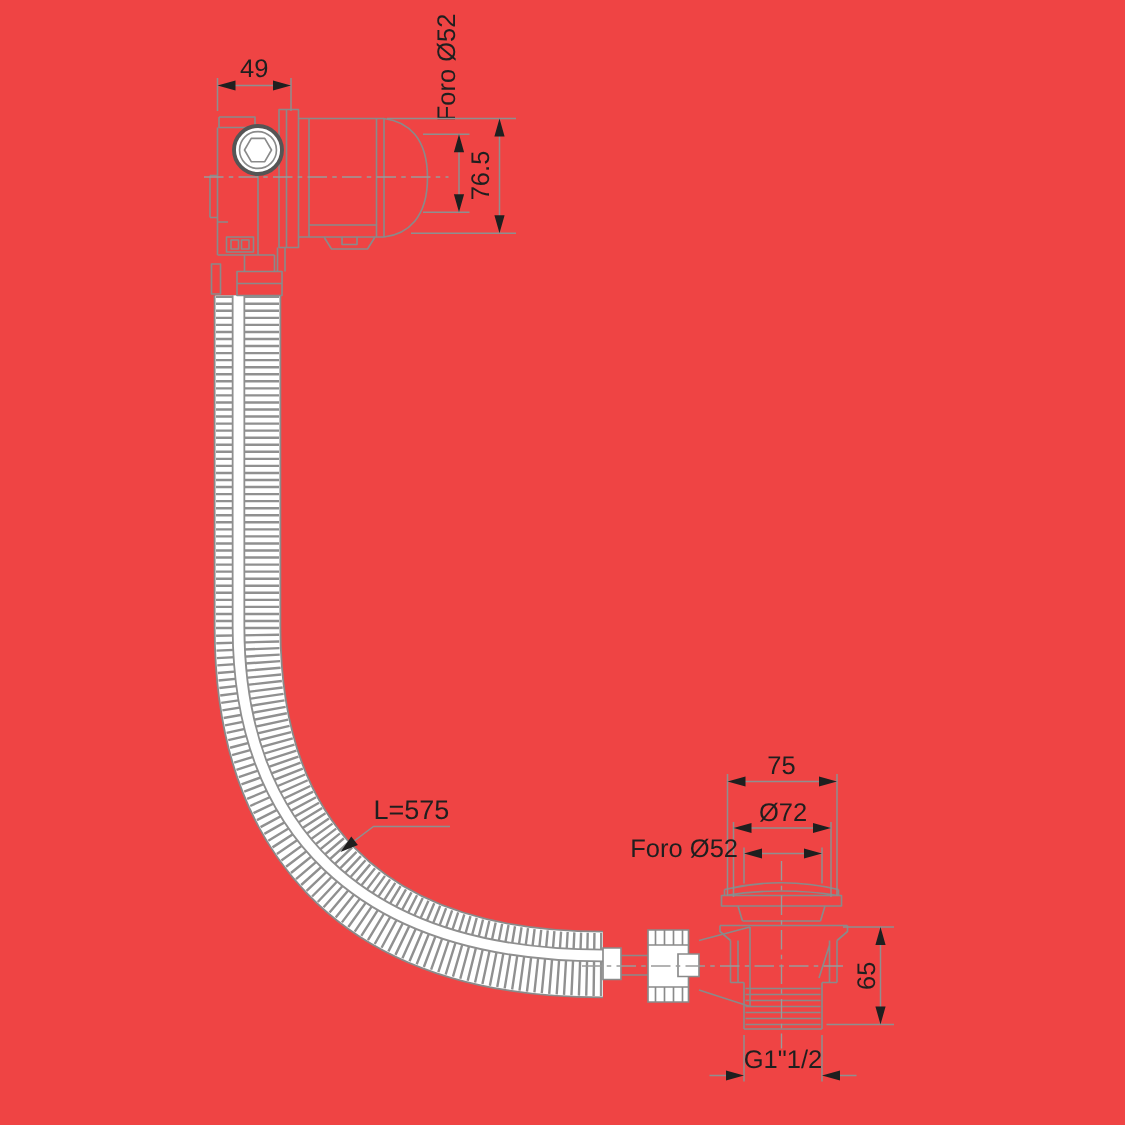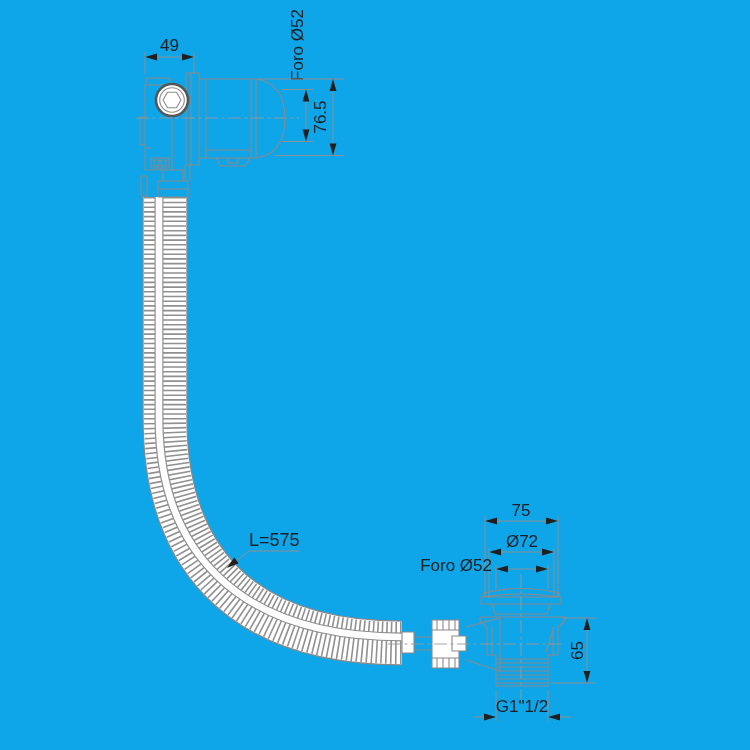--- a/index.html
+++ b/index.html
@@ -1,16 +1,16 @@
 <!DOCTYPE html>
 <html><head>
 <meta charset="utf-8">
 <style>
   html,body{margin:0;padding:0;background:#ffffff;}
-  .stage{width:750px;height:750px;position:relative;background:#0ea5e9;overflow:hidden;}
+  .stage{width:750px;height:750px;position:relative;background:#ef4444;overflow:hidden;}
   svg{display:block;}
   .part{fill:none;stroke:#8a8a8a;stroke-width:1.1;stroke-linecap:butt;stroke-linejoin:round;}
   .partfill{fill:#ffffff;stroke:#8a8a8a;stroke-width:1.1;}
   .dim{fill:none;stroke:#8f8f8f;stroke-width:1;}
   .arr{fill:#1f1f1f;stroke:none;}
   .cl{fill:none;stroke:#9a9a9a;stroke-width:0.9;stroke-dasharray:13 3.5 3 3.5;}
   .dimtext{font-family:"Liberation Sans","DejaVu Sans",sans-serif;font-size:17px;fill:#1f1f1f;}
   .dimtext-lg{font-family:"Liberation Sans","DejaVu Sans",sans-serif;font-size:18px;fill:#1f1f1f;}
   .hose-sil{fill:none;stroke:#8a8a8a;stroke-width:45;}
   .hose-in{fill:none;stroke:#ffffff;stroke-width:42.6;}

